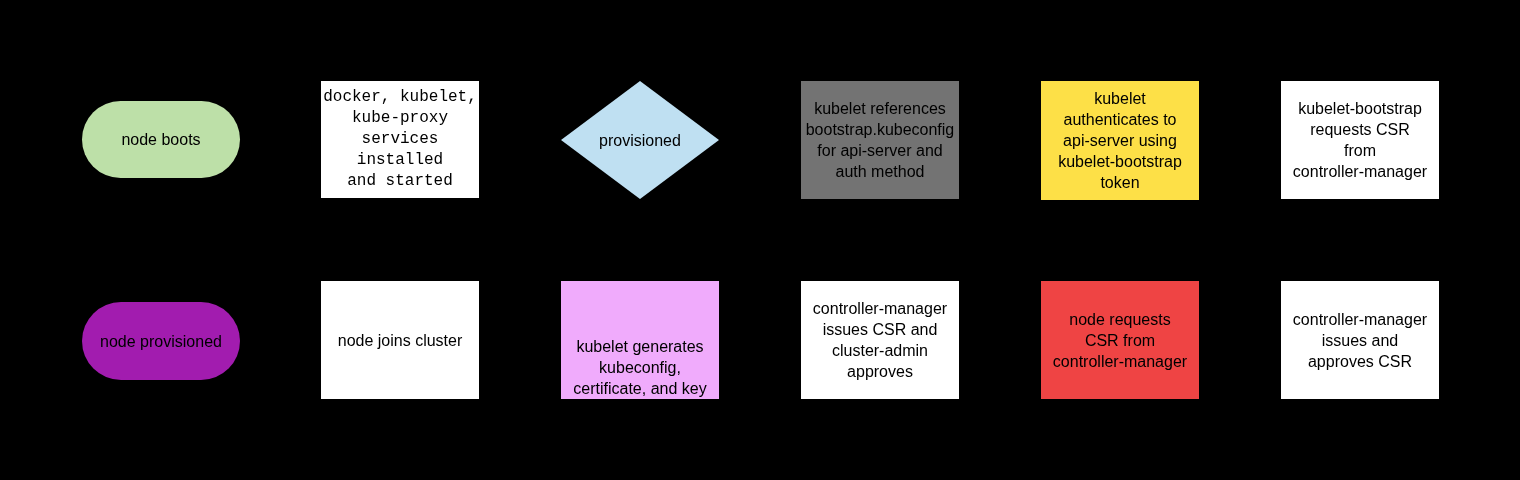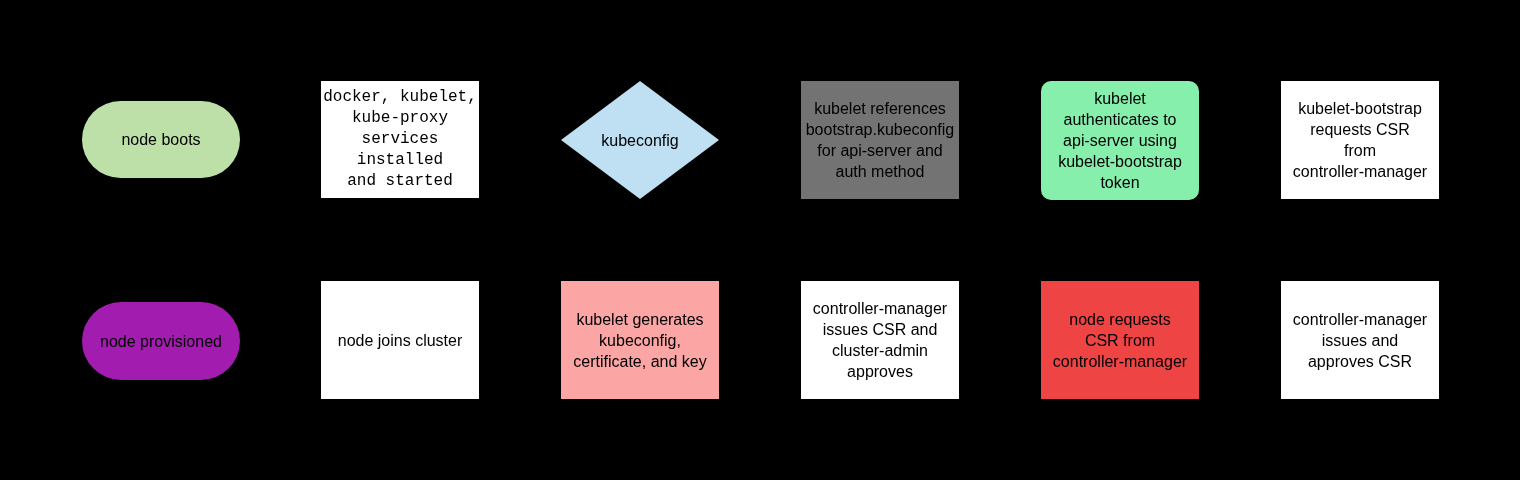--- a/index.html
+++ b/index.html
@@ -67,31 +67,31 @@
   </div>
 
   <div class="shape process pos-services-installed" style="background: rgb(255, 255, 255); font-family: Liberation Mono, monospace;">
     <span class="shape-label">docker, kubelet,
 kube-proxy
 services installed
 and started</span>
   </div>
 
   <div class="shape decision pos-kubeconfig-decision" style="background: rgb(191, 224, 242);">
-    <span class="shape-label">kubeconfig</span>
+    <span class="shape-label">provisioned</span>
   </div>
 
   <div class="shape process pos-kubelet-references" style="background: #737373;">
     <span class="shape-label">kubelet references
 bootstrap.kubeconfig
 for api-server and
 auth method</span>
   </div>
 
-  <div class="shape process pos-kubelet-authenticates" style="background: #86efac; border-radius: 10px;">
+  <div class="shape process pos-kubelet-authenticates" style="background: #fde047;">
     <span class="shape-label">kubelet
 authenticates to
 api-server using
 kubelet-bootstrap
 token</span>
   </div>
 
   <div class="shape process pos-bootstrap-requests" style="background: rgb(255, 255, 255);">
     <span class="shape-label">kubelet-bootstrap
 requests CSR
@@ -100,21 +100,21 @@
   </div>
 
   <div class="shape terminator pos-node-provisioned" style="background: #a21caf;">
     <span class="shape-label">node provisioned</span>
   </div>
 
   <div class="shape process pos-node-joins-cluster" style="background: rgb(255, 255, 255);">
     <span class="shape-label">node joins cluster</span>
   </div>
 
-  <div class="shape process pos-kubelet-generates" style="background: #fca5a5;">
+  <div class="shape process pos-kubelet-generates" style="background: #f0abfc; align-items: flex-end;">
     <span class="shape-label">kubelet generates
 kubeconfig,
 certificate, and key</span>
   </div>
 
   <div class="shape process pos-cm-issues-csr" style="background: rgb(255, 255, 255);">
     <span class="shape-label">controller-manager
 issues CSR and
 cluster-admin
 approves</span>

